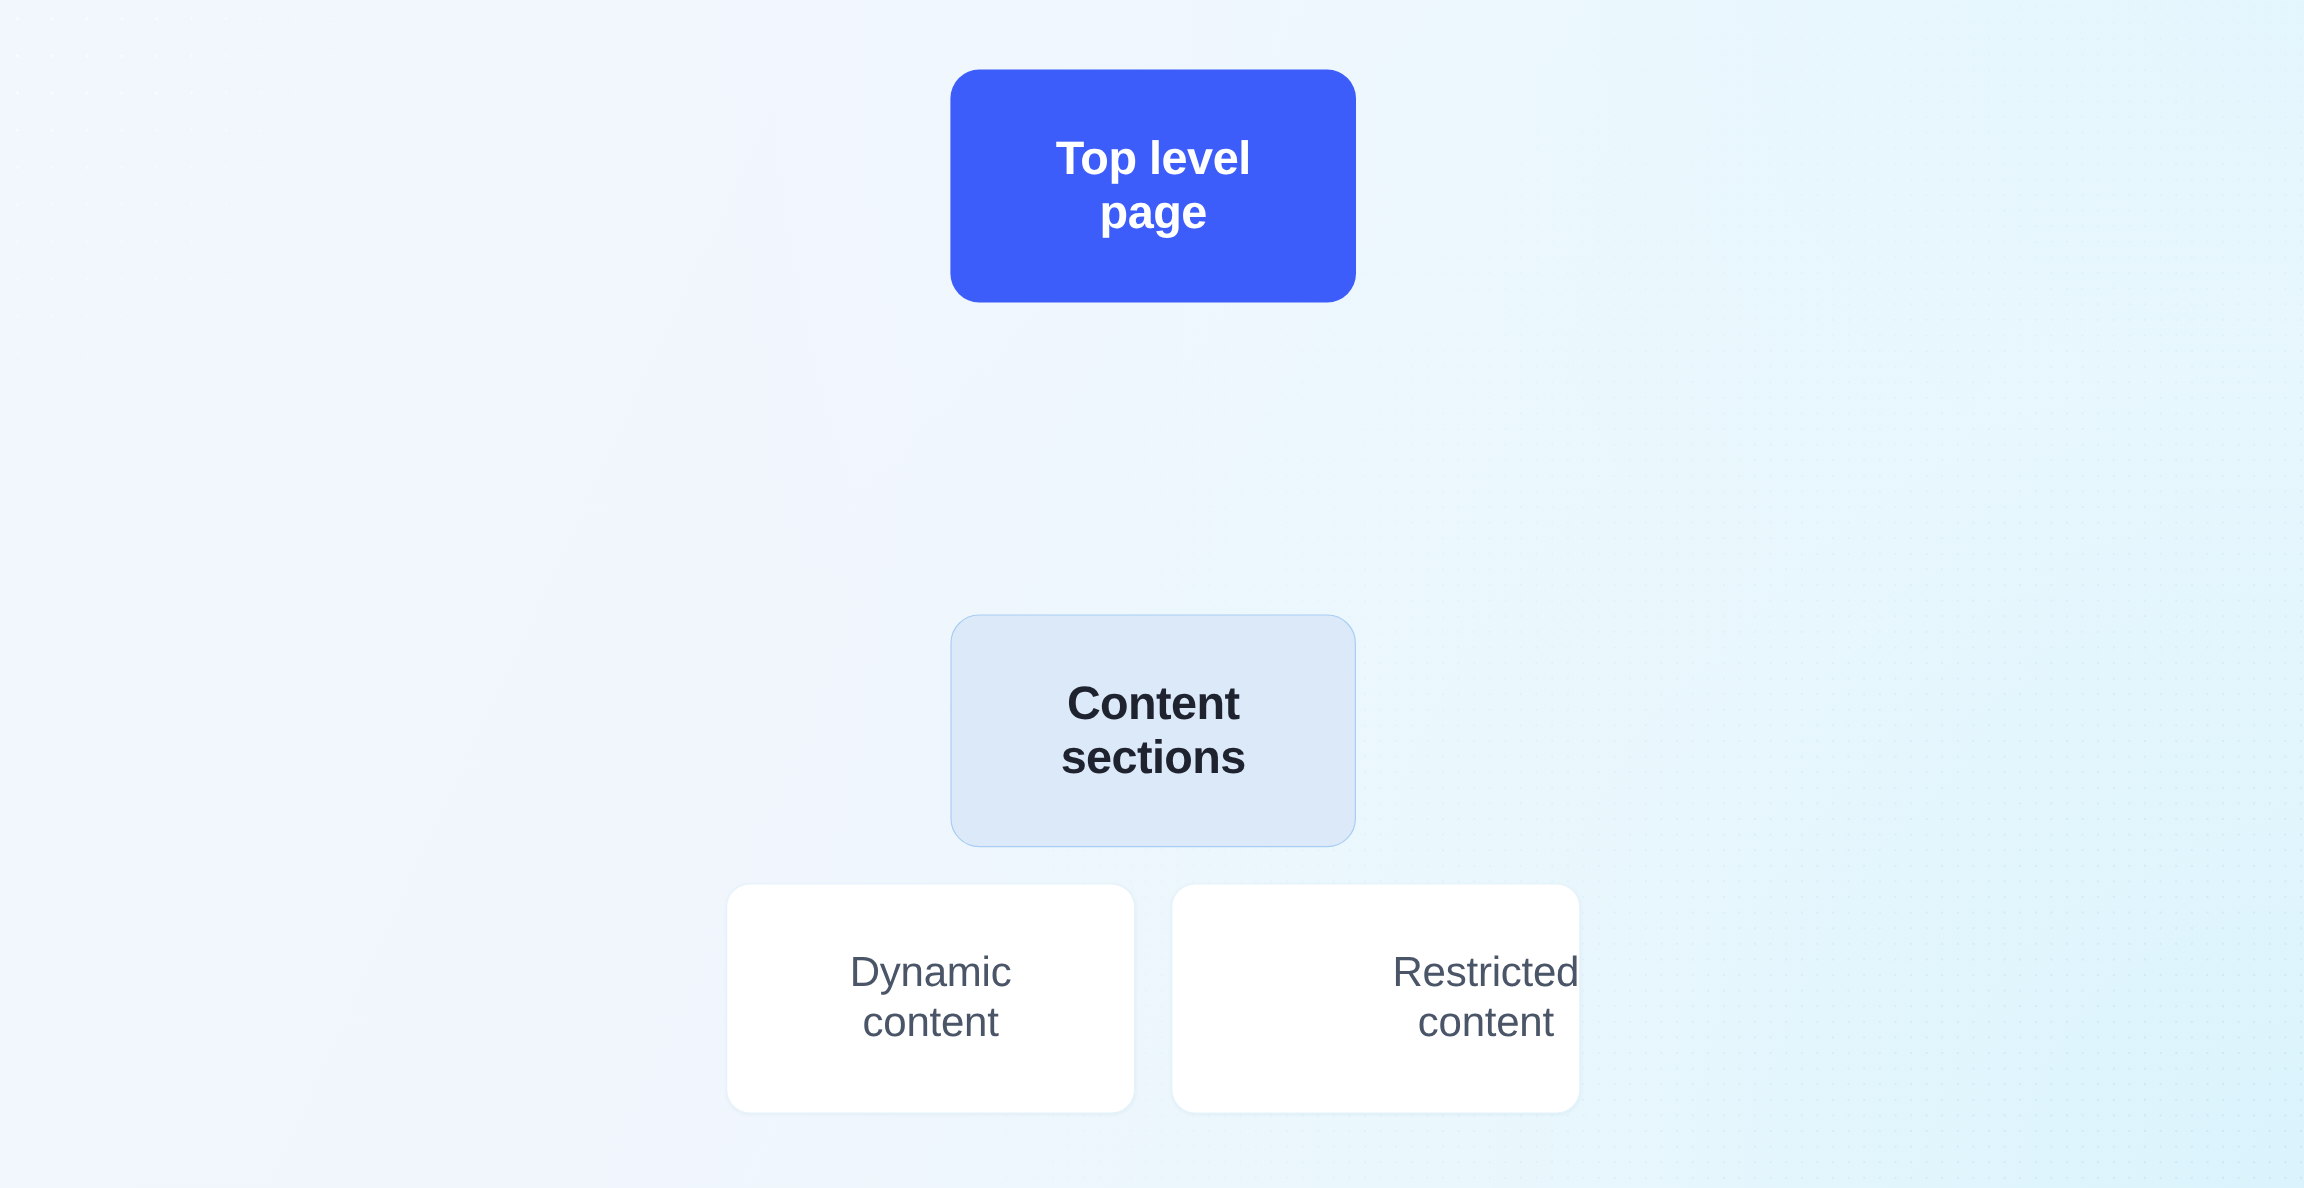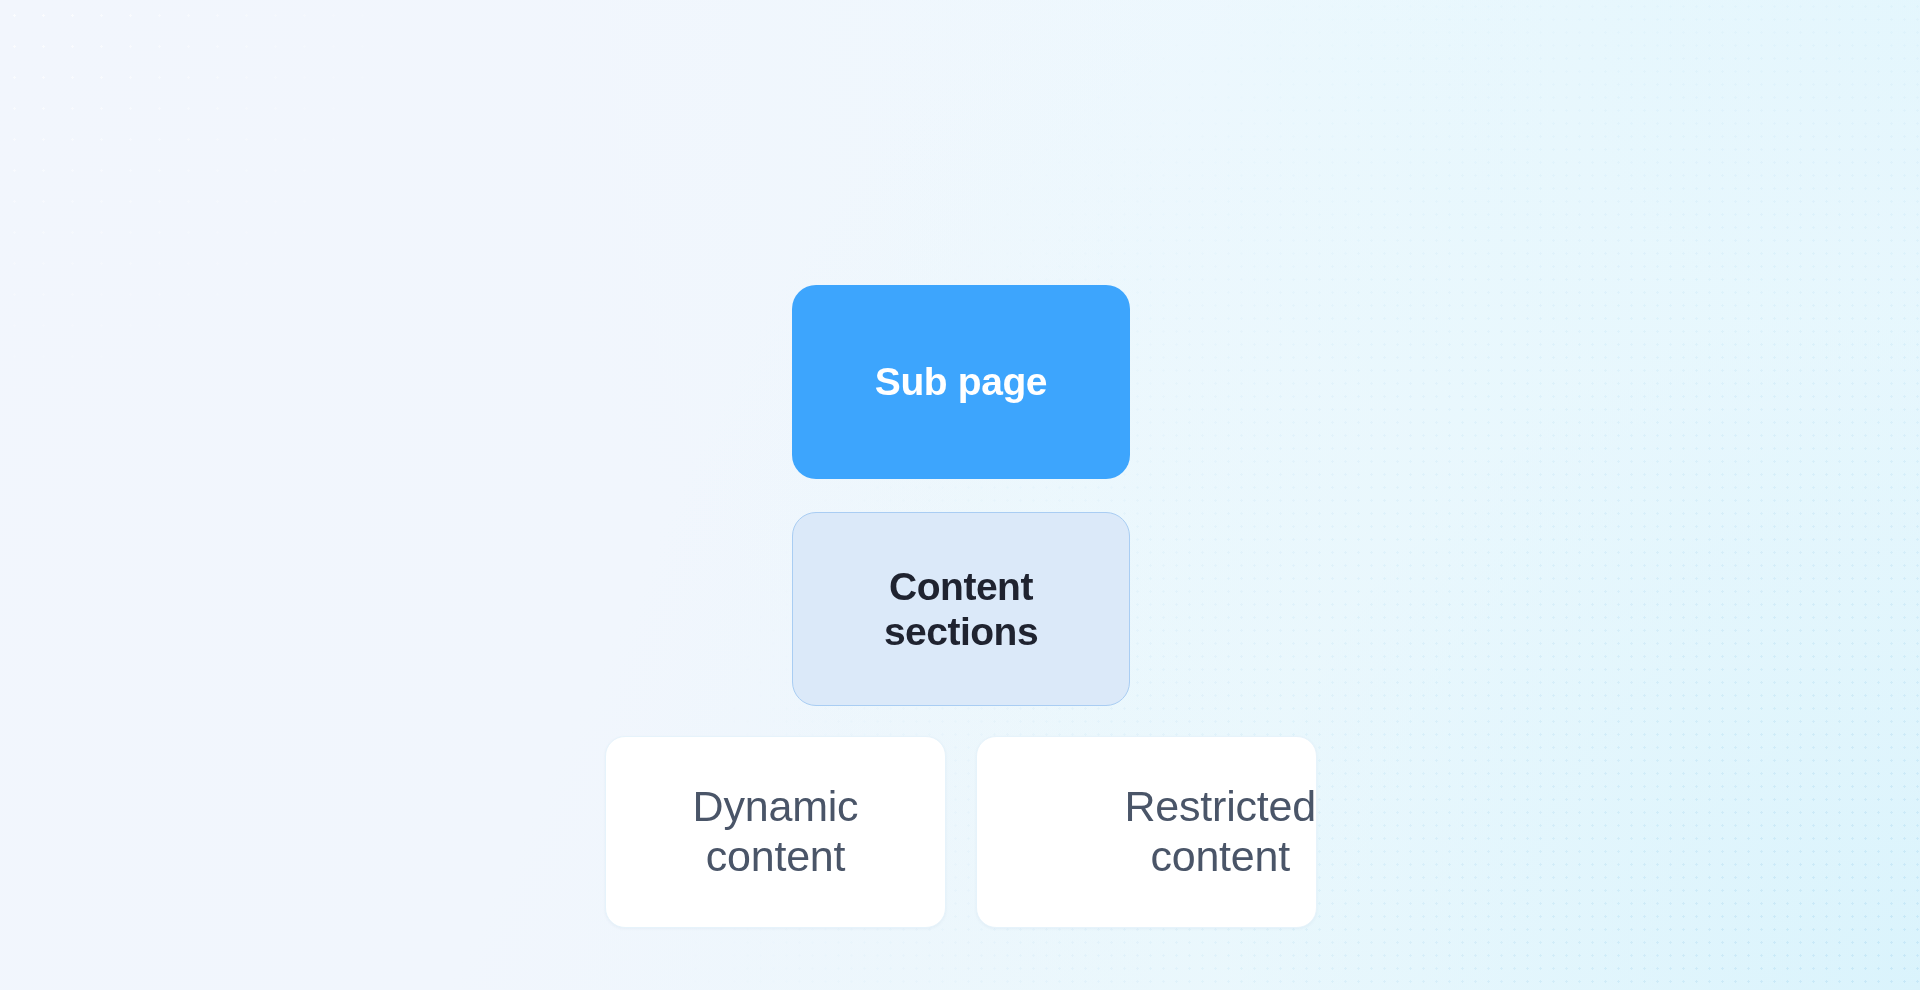--- a/index.html
+++ b/index.html
@@ -105,41 +105,42 @@
   }
 
   
   .leaf-card {
     top: 736px;
     width: 341px;
     height: 192px;
     background: #ffffff;
     border: 1px solid #e6f3fb;
     color: #4a5568;
-    font-size: 43px;
+    font-size: 35px;
     font-weight: 400;
     letter-spacing: -0.2px;
     border-radius: 20px;
     box-shadow: 0 1px 3px rgba(40,80,130,0.05);
   }
   #node-dynamic-content  { left: 605px; }
   #node-restricted-content { left: 976px; justify-content: flex-end; }
 </style>
 </head>
 <body>
 
 <div id="canvas">
 
   <div id="dot-texture"></div>
   <div id="speckle-texture"></div>
 
+  <div class="node" id="node-top-level-page">
+    <span>Top level
+page</span>
+  </div>
 
-  <div class="node" id="node-sub-page">
-    <span>Sub page</span>
-  </div>
 
   <div class="node" id="node-content-sections">
     <span>Content
 sections</span>
   </div>
 
   <div class="node leaf-card" id="node-dynamic-content">
     <span>Dynamic
 content</span>
   </div>

